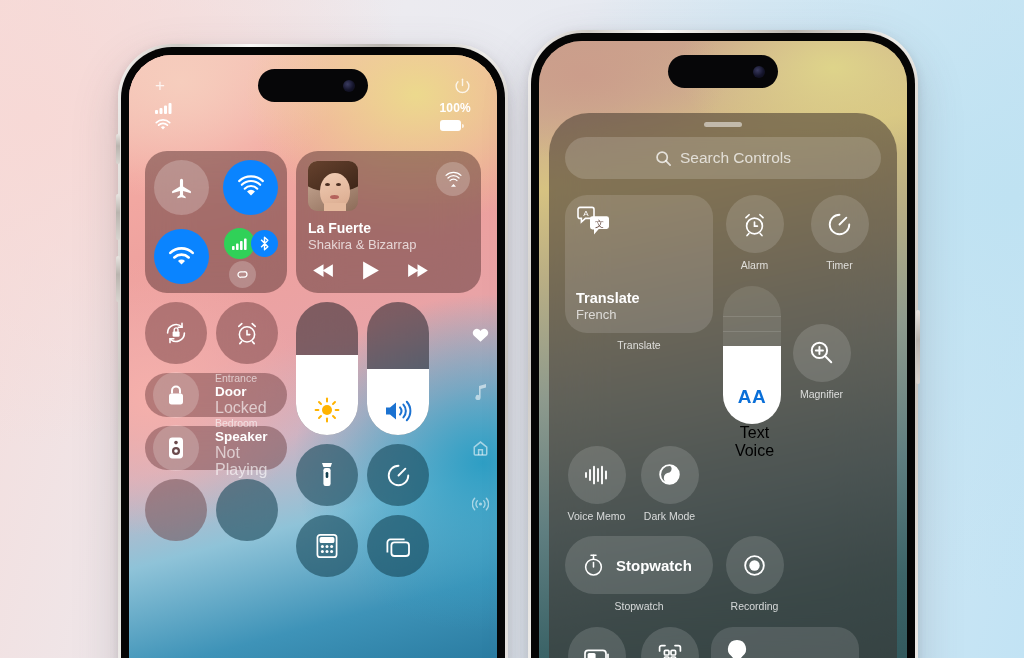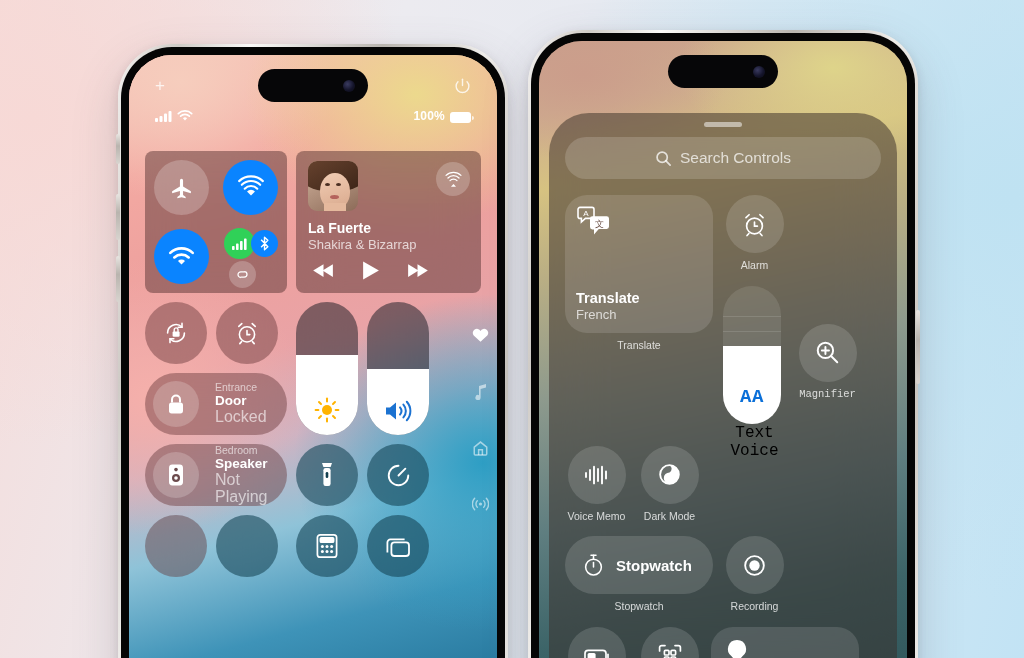--- a/index.html
+++ b/index.html
@@ -75,21 +75,21 @@
       radial-gradient(ellipse 60% 20% at 80% 4%, #ded48a 0%, rgba(222,212,138,0) 70%),
       radial-gradient(ellipse 55% 18% at 12% 5%, #cb9d8b 0%, rgba(203,157,139,0) 72%);
   }
 
   
   .statusbar {
     position:absolute; top:52px; left:0; right:0; height:18px;
     display:flex; justify-content:space-between; align-items:center;
     padding:0 26px; color:#fff; font-size:11.5px; font-weight:600; z-index:6;
   }
-  .sb-left, .sb-right { display:flex; align-items:flex-end; gap:5px; }
+  .sb-left, .sb-right { display:flex; align-items:flex-start; gap:5px;flex-direction:column; }
   .batt-pct { font-size:12px; font-weight:700; letter-spacing:.2px; }
   .batt {
     width:21px; height:11px; border-radius:3px; background:#fff;
     position:relative;
   }
   .batt::after {
     content:""; position:absolute; right:-3px; top:3.5px;
     width:2px; height:4px; border-radius:0 2px 2px 0; background:rgba(255,255,255,.75);
   }
 
@@ -100,21 +100,21 @@
   .cc-plus { left:26px; }
   .cc-power { right:26px; opacity:.8; }
 
   
   .cc-wrap { position:absolute; top:96px; left:16px; right:16px; z-index:5; }
   .cc-row { display:flex; gap:9px; margin-bottom:9px; }
 
   .mod {
     background: rgba(255,255,255,.16);
     backdrop-filter: blur(22px);
-    border-radius:8px;
+    border-radius:22px;
     position:relative;
   }
   .mod.dark { background: rgba(60,30,32,.42); }
 
   
   .conn { width:142px; height:142px; padding:11px; }
   .cbtn {
     position:absolute; border-radius:50%;
     display:flex; align-items:center; justify-content:center;
     color:#fff;
@@ -166,21 +166,21 @@
   .pill {
     width:142px; height:62px; border-radius:31px; margin-bottom:9px;
     background: rgba(92,48,50,.42); backdrop-filter: blur(20px);
     display:flex; align-items:center; padding-left:8px; gap:9px;
   }
   .pill .knob {
     width:46px; height:46px; border-radius:50%; background: rgba(255,255,255,.2);
     display:flex; align-items:center; justify-content:center; color:#fff; flex:none;
   }
   .pill .lbl { color:#fff; font-size:14px; font-weight:600; display:flex; align-items:center; gap:5px; }
-  .pill.tall { height:62px;gap:16px; }
+  .pill.tall { height:44px;gap:16px; }
   .acc-text { line-height:1.05; }
   .acc-text .t1 { color:rgba(255,255,255,.62); font-size:10.5px; }
   .acc-text .t2 { color:#fff; font-size:13.5px; font-weight:700; margin:1px 0; }
   .acc-text .t3 { color:rgba(255,255,255,.62); font-size:16px; }
 
   
   .slidercol { display:flex; gap:9px; }
   .vslider {
     width:62px; height:133px; border-radius:31px; overflow:hidden;
     background: rgba(20,22,30,.5); position:relative; backdrop-filter: blur(18px);
@@ -603,22 +603,31 @@
                     <circle cx="13" cy="14.4" r="7.6"></circle>
                       <path d="M13 10.6v4h2.8"></path>
                     <path d="M4.8 6.4 7.8 3.6"></path>
                       <path d="M21.2 6.4 18.2 3.6"></path>
                     <path d="M7.6 21.6 5.8 23.6"></path>
                       <path d="M18.4 21.6 20.2 23.6"></path>
                   </svg>
                 </div>
                 <div class="cap">Alarm</div>
               </div>
-            </div>
-            <div style="display:flex; gap:10px;font-family:Liberation Mono, monospace;">
+              <div class="cell">
+                <div class="ic">
+                  <svg width="27" height="27" viewBox="0 0 26 26" fill="none" stroke="#fff" stroke-width="1.8" stroke-linecap="round">
+                      <path d="M13 3.6a9.4 9.4 0 1 0 9.4 9.4"></path>
+                      <path d="M13 13 19.6 6.4"></path>
+                    </svg>
+                </div>
+                <div class="cap">Timer</div>
+              </div>
+            </div>
+            <div style="display:flex; gap:4px;">
               <div style="width:63px;">
                 <div class="textsize">
                   <div class="seg" style="top:22%"></div>
                     <div class="seg" style="top:33%"></div>
                   <div class="fillw"></div>
                   <div class="aa">AA</div>
                 </div>
                 <div class="cap" style="text-align:center;">Text Voice</div>
               </div>
               <div class="cell" style="margin-top:38px;">

